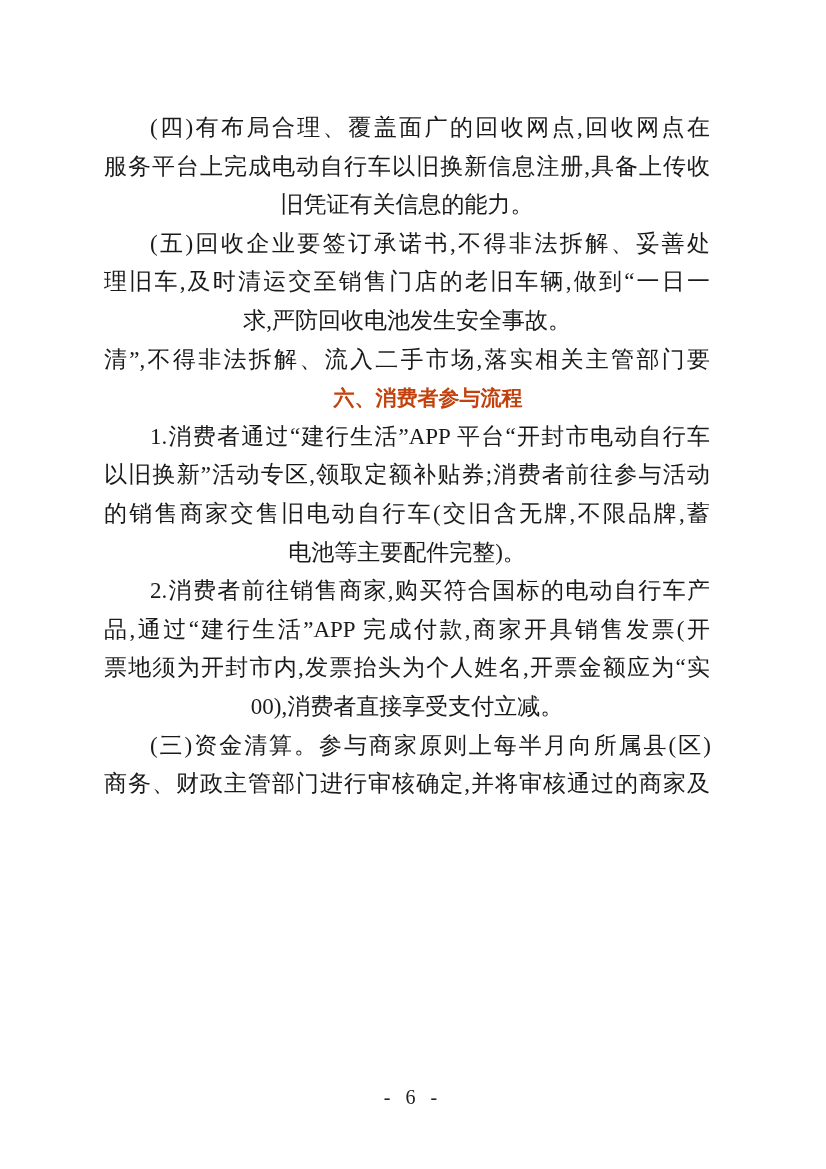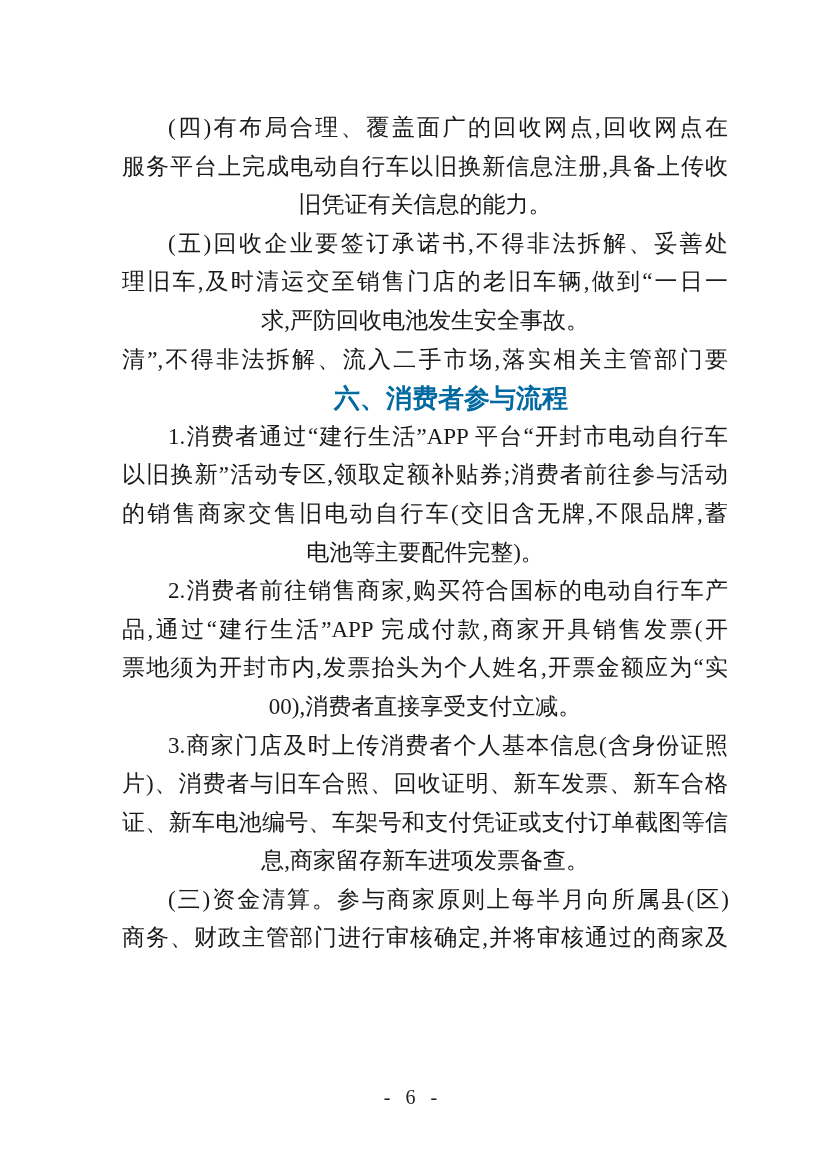--- a/index.html
+++ b/index.html
@@ -15,21 +15,21 @@
     font-family: "Liberation Serif", "DejaVu Serif", serif;
     color: #1a1a1a;
   }
   .page {
     position: absolute;
     inset: 0;
     background: #ffffff;
   }
   .content {
     position: absolute;
-    left: 122px;
+    left: 104px;
     top: 109px;
     width: 606px;
   }
   .block { margin: 0; padding: 0; }
   .line {
     font-size: 23px;
     height: 38.6px;
     line-height: 38.6px;
     overflow: hidden;
     text-align: center;
@@ -42,22 +42,22 @@
     content: "";
     display: inline-block;
     width: 100%;
     height: 0;
   }
   .line.indent { text-indent: 2em; }
   .line.tight { letter-spacing: -0.8px; }
   .line.heading {
     font-family: "Liberation Sans", "DejaVu Sans", sans-serif;
     font-weight: bold;
-    color: #0369a1;
-    font-size: 26px;
+    color: #c2410c;
+    font-size: 21px;
   }
   .footer {
     position: absolute;
     top: 1086px;
     left: 0;
     width: 100%;
     text-align: center;
   }
   .footer span {
     font-size: 20px;
@@ -91,26 +91,20 @@
         <div class="line flush">的销售商家交售旧电动自行车(交旧含无牌,不限品牌,蓄</div>
         <div class="line">电池等主要配件完整)。</div>
       </div>
       <div class="block">
         <div class="line indent flush">2.消费者前往销售商家,购买符合国标的电动自行车产</div>
         <div class="line flush">品,通过“建行生活”APP 完成付款,商家开具销售发票(开</div>
         <div class="line flush">票地须为开封市内,发票抬头为个人姓名,开票金额应为“实</div>
         <div class="line">00),消费者直接享受支付立减。</div>
       </div>
       <div class="block">
-        <div class="line indent flush">3.商家门店及时上传消费者个人基本信息(含身份证照</div>
-        <div class="line flush">片)、消费者与旧车合照、回收证明、新车发票、新车合格</div>
-        <div class="line flush">证、新车电池编号、车架号和支付凭证或支付订单截图等信</div>
-        <div class="line">息,商家留存新车进项发票备查。</div>
-      </div>
-      <div class="block">
         <div class="line indent flush tight">(三)资金清算。参与商家原则上每半月向所属县(区)</div>
         <div class="line flush">商务、财政主管部门进行审核确定,并将审核通过的商家及</div>
       </div>
     </div>
   <div class="footer">
     <span>- 6 -</span>
   </div>
 </div>
 
 </body></html>

